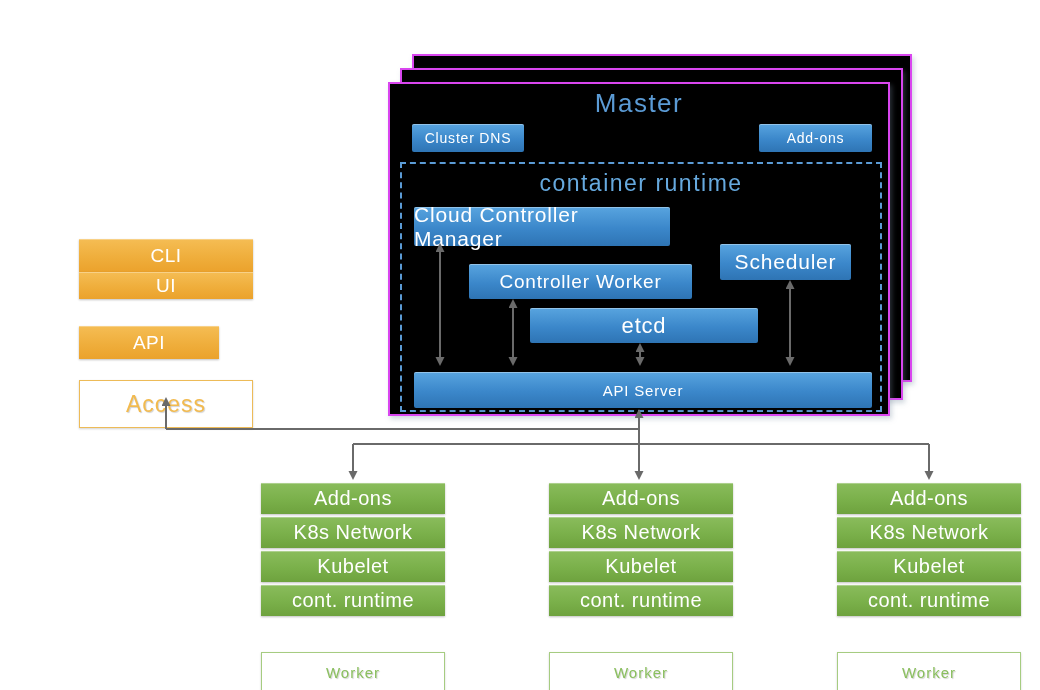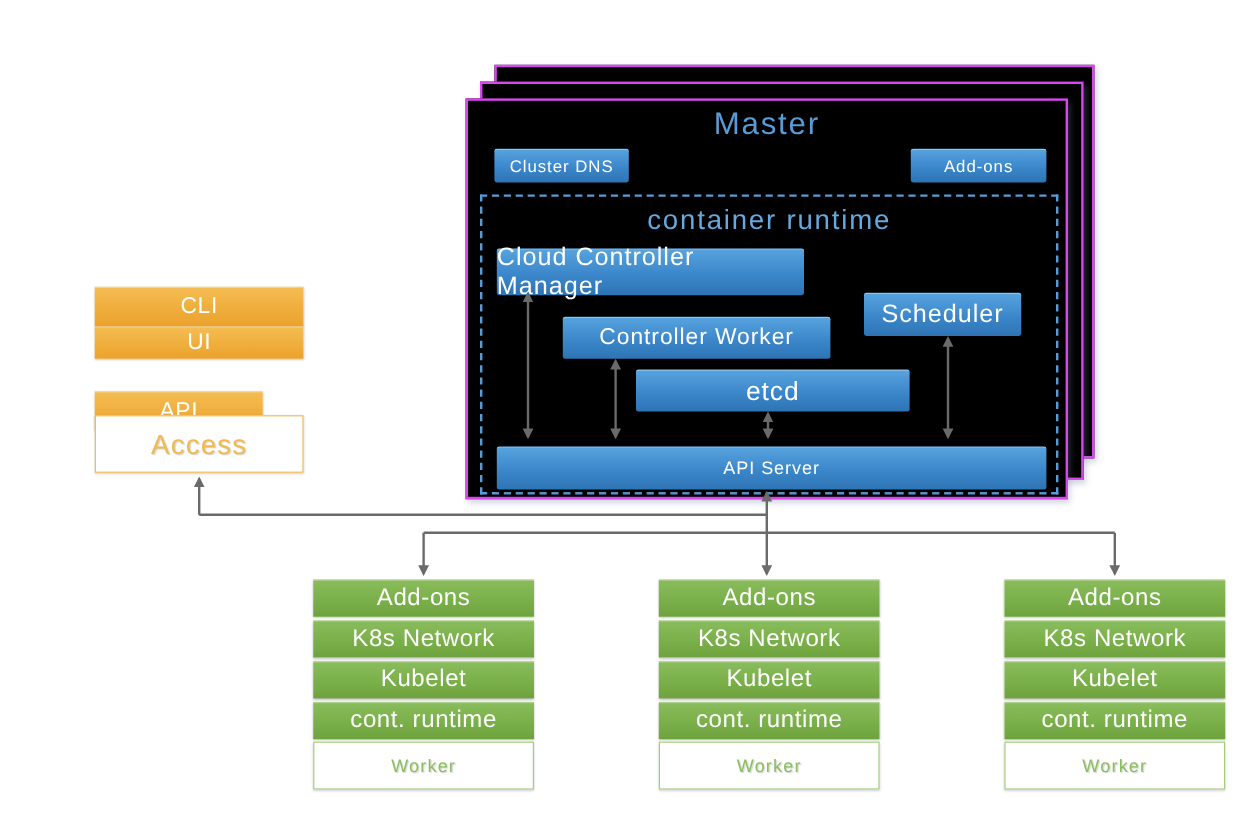--- a/index.html
+++ b/index.html
@@ -34,20 +34,21 @@
     color:#fff;letter-spacing:.5px;box-sizing:border-box;
     box-shadow:0 1px 2px rgba(0,0,0,.25), inset 0 1px 0 rgba(255,255,255,.3);
   }
   .orange{background:linear-gradient(180deg,#f5bd54 0%,#efae3c 55%,#eba22c 100%);}
   .green{background:linear-gradient(180deg,#8abc5c 0%,#7ab04a 55%,#6ea23e 100%);}
   .whitebox{
     position:absolute;display:flex;align-items:center;justify-content:center;
     background:#fff;box-sizing:border-box;letter-spacing:1px;
     box-shadow:0 1px 2px rgba(0,0,0,.18);
     text-shadow:1px 1px 1px rgba(0,0,0,.18);
+    margin-top:34px;
   }
   .access-label{border:1px solid #edbb58;color:#f2ba4e;font-size:23px;}
   .worker-label{border:1px solid #a6cc81;color:#8abf5e;font-size:15px;}
   .arrows{position:absolute;left:0;top:0;z-index:6;pointer-events:none;}
   .fs14{font-size:14px}.fs19{font-size:19px}.fs20{font-size:20px}
   .fs21{font-size:21px}.fs22{font-size:22px}.fs23{font-size:15px}
 </style>
 </head>
 <body>
 

